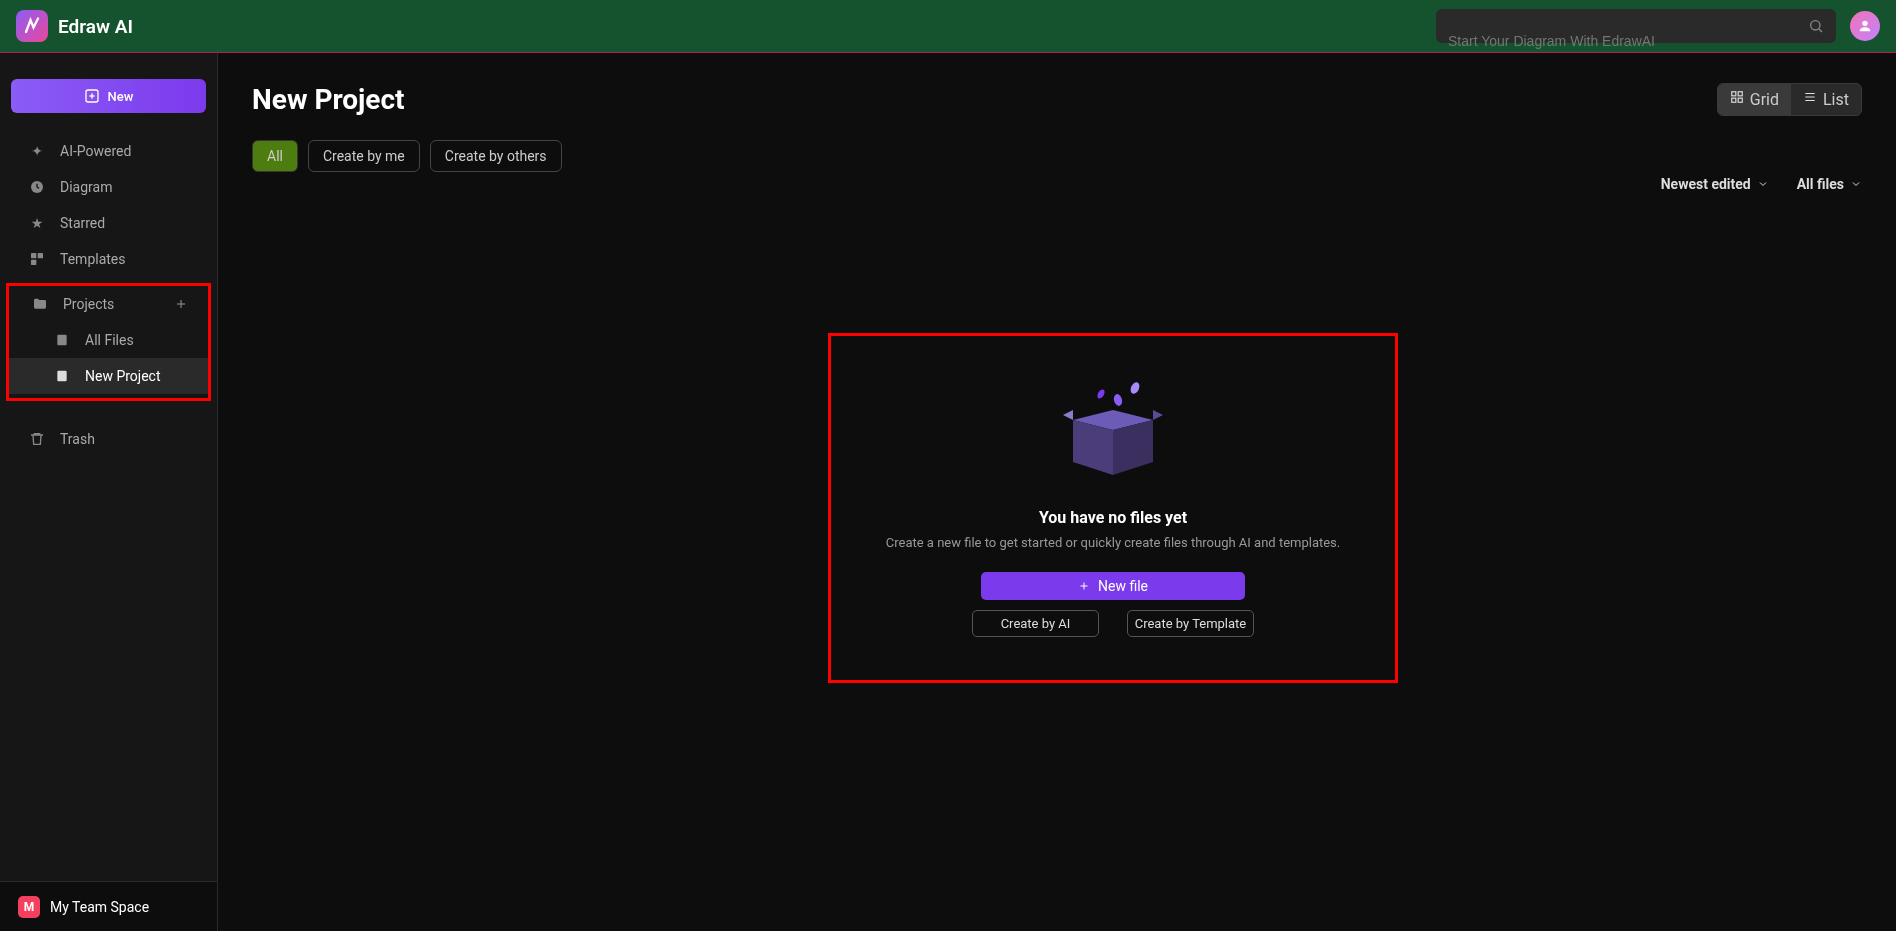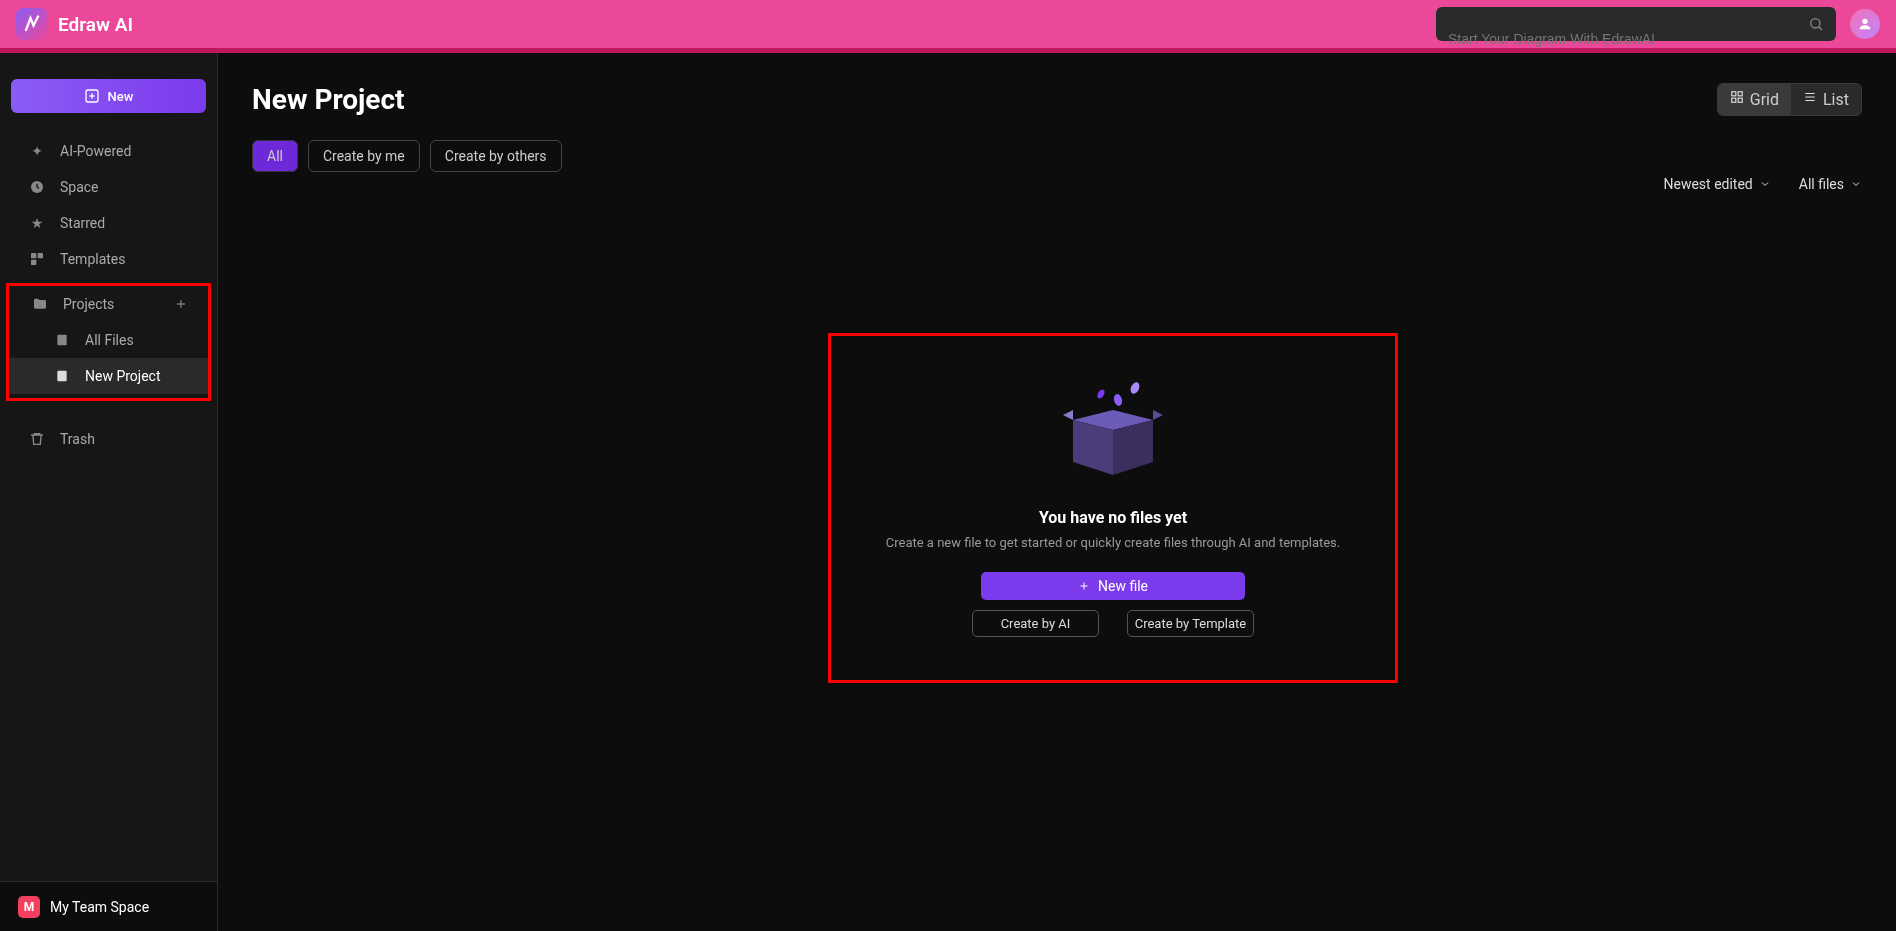--- a/index.html
+++ b/index.html
@@ -6,25 +6,25 @@
 body {
   background: #0d0d0d;
   color: #e0e0e0;
   font-family: -apple-system, BlinkMacSystemFont, "Segoe UI", Roboto, sans-serif;
   width: 1896px;
   height: 931px;
   overflow: hidden;
 }
 .header {
   height: 53px;
-  background: #ec4899;
+  background: #14532d;
   display: flex;
   align-items: center;
   padding: 0 16px;
-  border-bottom: 5px solid #be185d;
+  border-bottom: 1px solid #be185d;
 }
 .logo-area { display: flex; align-items: center; gap: 10px; }
 .logo-box {
   width: 32px; height: 32px;
   background: linear-gradient(135deg, #8b5cf6, #ec4899);
   border-radius: 8px;
   display: flex; align-items: center; justify-content: center;
   color: #fff; font-weight: bold; font-size: 18px;
 }
 .logo-text { font-size: 19px; font-weight: 600; color: #fff; }
@@ -137,29 +137,29 @@
 .filter-tab {
   padding: 7px 14px;
   border: 1px solid #444;
   border-radius: 6px;
   font-size: 14px;
   color: #ccc;
   cursor: pointer;
   background: transparent;
 }
 .filter-tab.active {
-  background: #6d28d9;
+  background: #4d7c0f;
   border-color: #353535;
 }
 .sort-row {
   display: flex; justify-content: flex-end; gap: 28px;
   font-size: 14px; color: #ddd;
   margin-top: -8px;
 }
-.sort-item { display: flex; align-items: center; gap: 6px; cursor: pointer; }
+.sort-item { display: flex; align-items: center; gap: 6px; cursor: pointer; font-weight: bold; }
 .empty-wrap {
   position: absolute;
   left: 610px; top: 280px;
   width: 570px; height: 350px;
   border: 3px solid #ff0000;
   display: flex; flex-direction: column;
   align-items: center; justify-content: center;
 }
 .box-illustration {
   width: 120px; height: 100px;
@@ -240,21 +240,21 @@
       <span class="nav-icon">✦</span>
       <span>AI-Powered</span>
     </div>
     <div class="nav-item">
       <span class="nav-icon">
         <svg width="16" height="16" viewBox="0 0 24 24" fill="#888">
             <circle cx="12" cy="12" r="9"></circle>
             <path d="M12 7v5l3 2" stroke="#161616" stroke-width="2" fill="none"></path>
           </svg>
       </span>
-      <span>Space</span>
+      <span>Diagram</span>
     </div>
     <div class="nav-item">
       <span class="nav-icon">★</span>
       <span>Starred</span>
     </div>
     <div class="nav-item">
       <span class="nav-icon">
         <svg width="16" height="16" viewBox="0 0 24 24" fill="#888">
             <rect x="3" y="3" width="8" height="8" rx="1"></rect>
             <rect x="13" y="3" width="8" height="8" rx="1"></rect>

